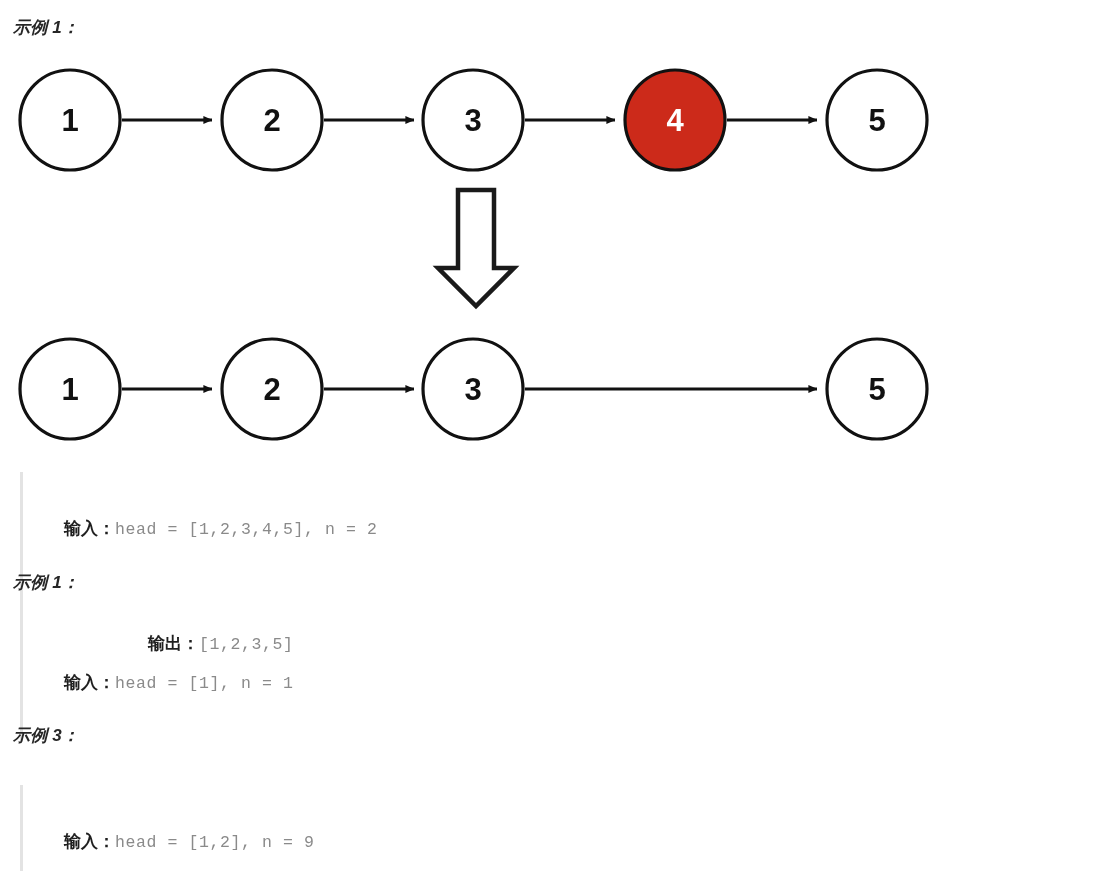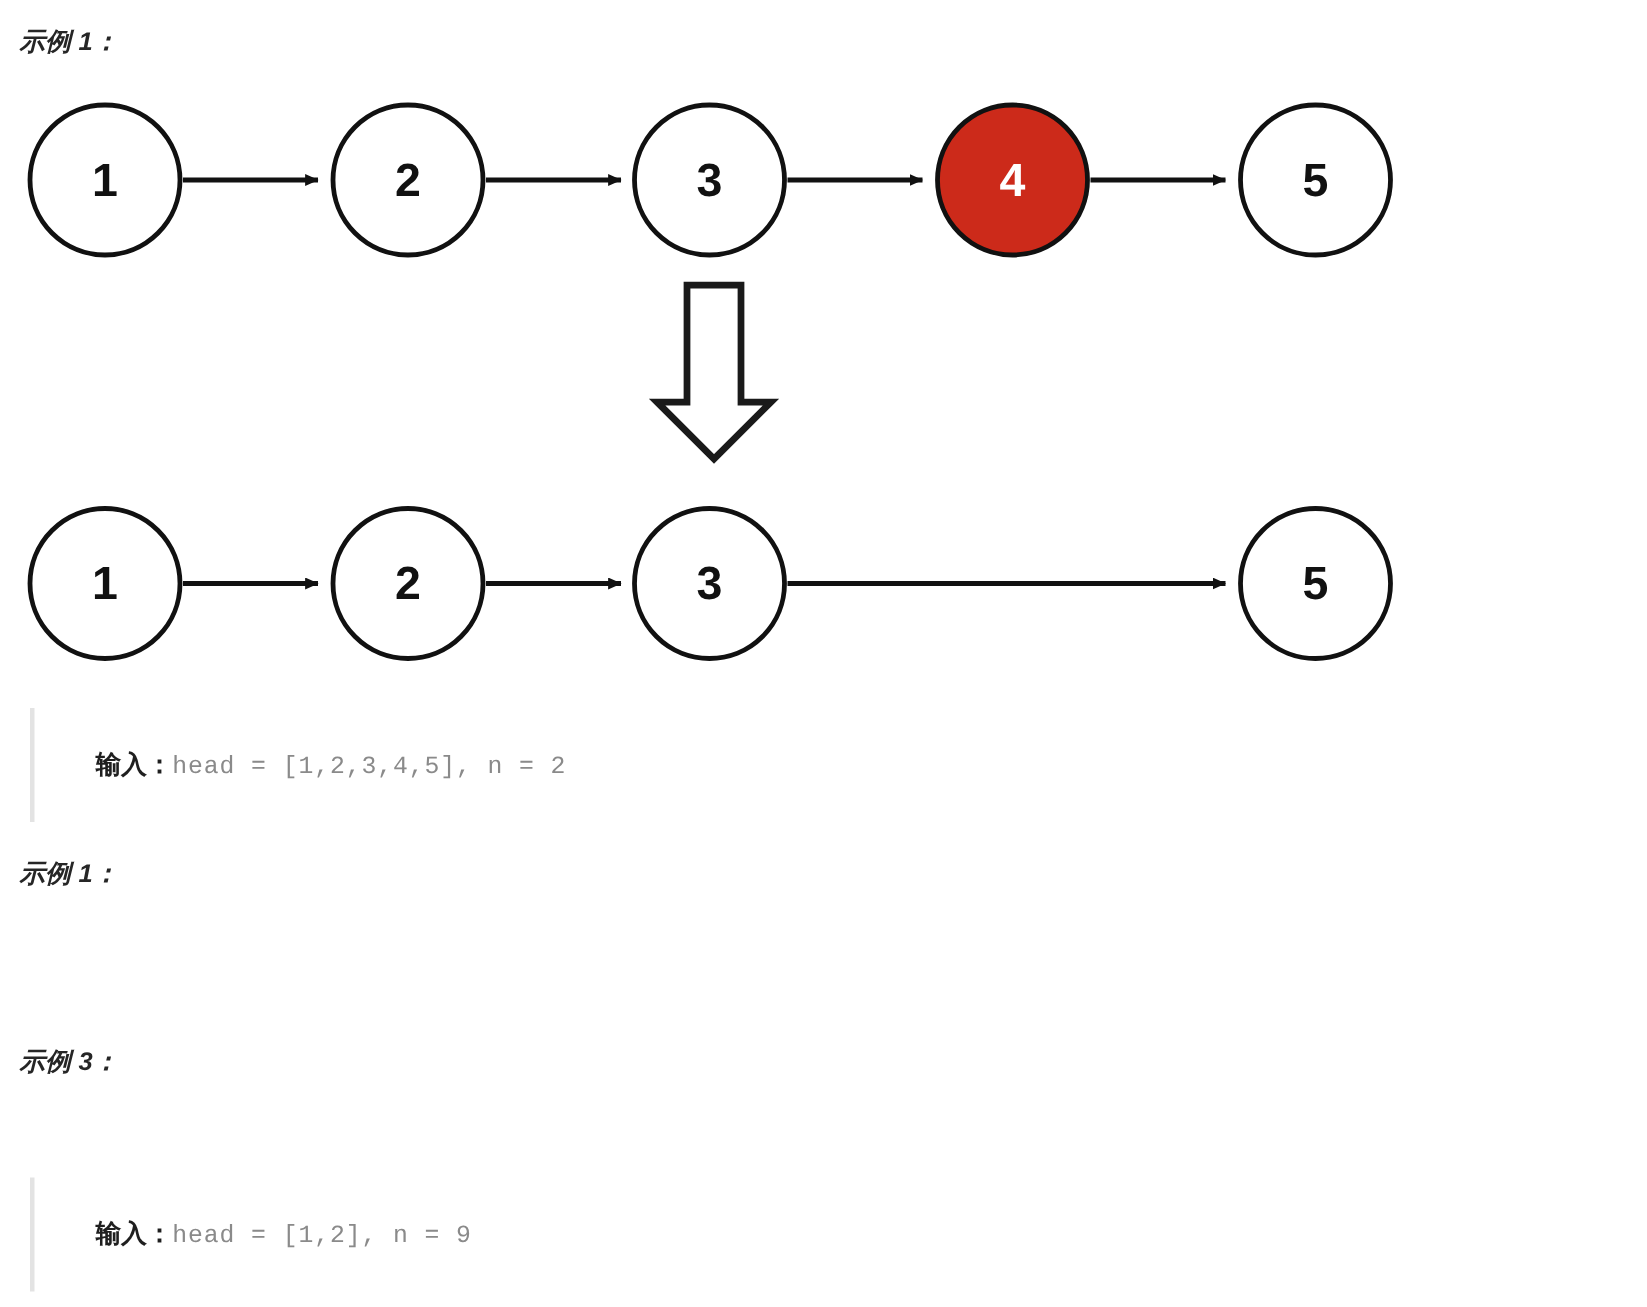--- a/index.html
+++ b/index.html
@@ -36,42 +36,42 @@
   }
 
   .quote-block {
     position: absolute;
     left: 20px;
     border-left: 3px solid #e3e3e3;
     padding-left: 22px;
   }
   .quote-line {
     font-size: 17px;
-    line-height: 25px;
+    line-height: 38px;
     white-space: pre;
     text-align: center;
   }
   .io-label {
     font-weight: bold;
     color: #1f1f1f;
     font-family: "Liberation Sans", sans-serif;
   }
   .io-value {
     font-family: "Liberation Mono", monospace;
     color: #8a8a8a;
     font-size: 16.5px;
     letter-spacing: 0.6px;
   }
 
   #ex1-heading { top: 16px; }
   #fig1        { top: 48px; }
   #ex1-io      { top: 472px; }
   #ex2-heading { top: 571px; }
   #ex2-io      { top: 626px; }
-  #ex3-heading { top: 696px; }
+  #ex3-heading { top: 724px; }
   #ex3-io      { top: 785px; }
 </style>
 </head>
 <body>
 
 <div class="example-heading" id="ex1-heading">示例 1：</div>
 
 <div class="figure" id="fig1">
   <svg width="1098" height="410" viewBox="0 0 1098 410">
     <defs>
@@ -137,25 +137,31 @@
         <text x="877" y="341" text-anchor="middle" dominant-baseline="central" font-family="Liberation Sans, sans-serif" font-size="31" font-weight="bold" fill="#111111">5</text>
       </g>
     </g>
   </svg>
 </div>
 
 <div class="quote-block" id="ex1-io">
   <div class="quote-line">
     <span class="io-label">输入：</span><span class="io-value">head = [1,2,3,4,5], n = 2</span>
   </div>
+  <div class="quote-line">
+    <span class="io-label">输出：</span><span class="io-value">[1,2,3,5]</span>
+  </div>
 </div>
 
 <div class="example-heading" id="ex2-heading">示例 1：</div>
 
 <div class="quote-block" id="ex2-io">
+  <div class="quote-line">
+    <span class="io-label">输入：</span><span class="io-value">head = [1], n = 1</span>
+  </div>
 </div>
 
 <div class="example-heading" id="ex3-heading">示例 3：</div>
 
 <div class="quote-block" id="ex3-io">
   <div class="quote-line">
     <span class="io-label">输入：</span><span class="io-value">head = [1,2], n = 9</span>
   </div>
 
 </div>

